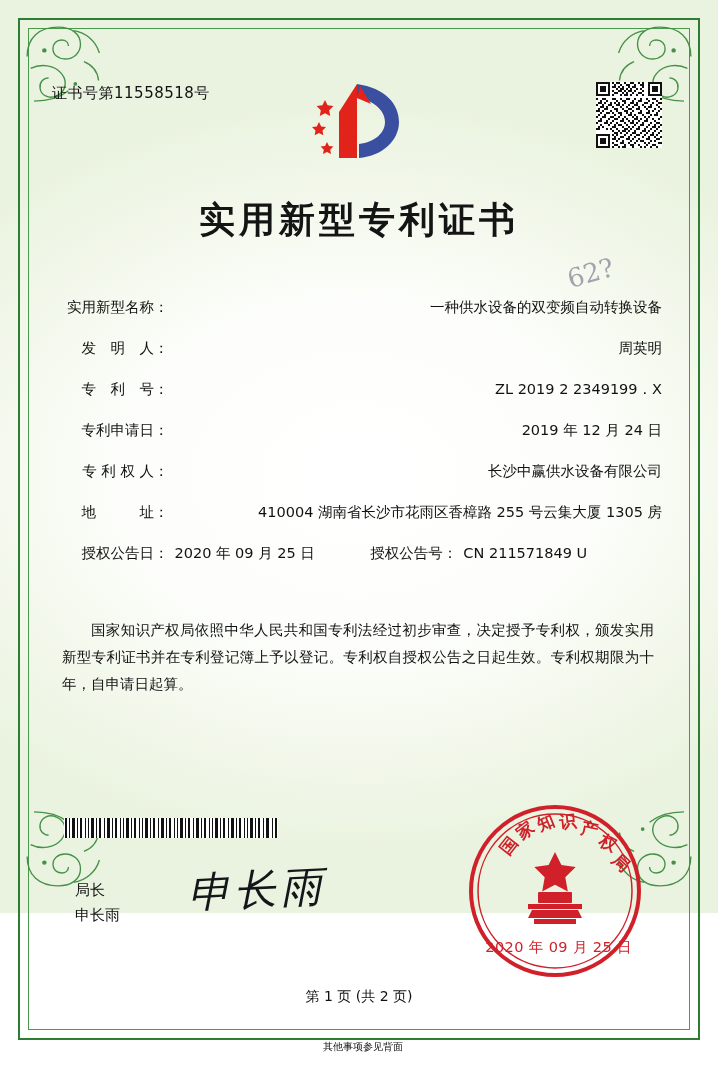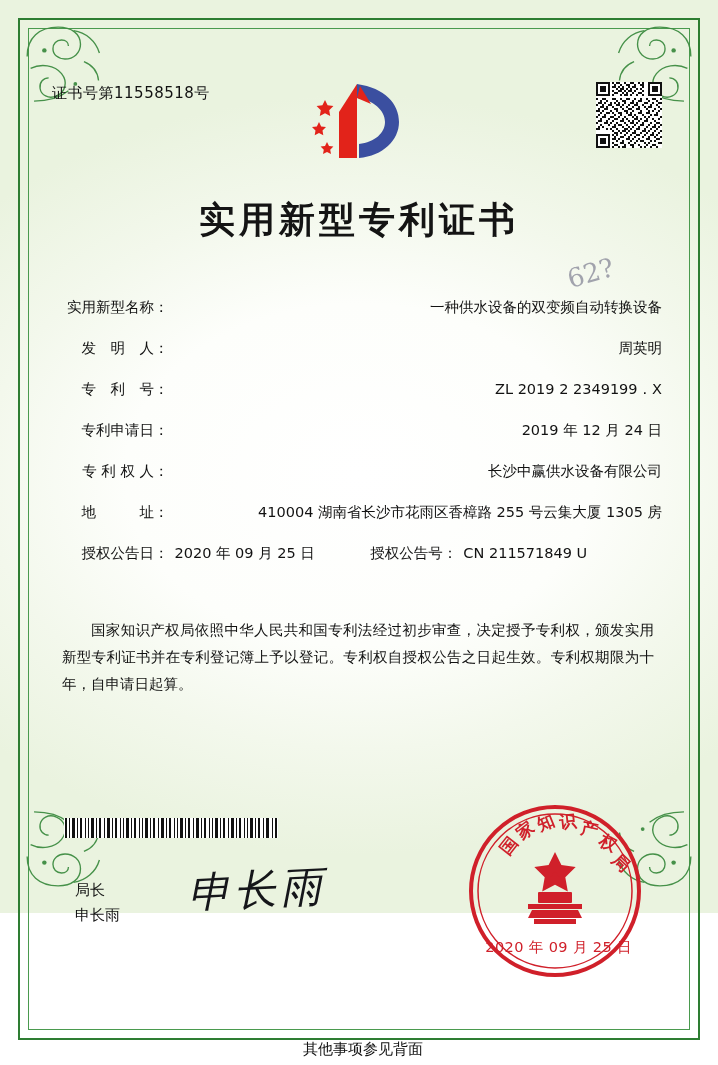--- a/index.html
+++ b/index.html
@@ -199,21 +199,21 @@
     text-align: center;
     font-size: 14px;
     color: #111;
     font-family: "DejaVu Sans", sans-serif;
   }
   .backside-note {
     position: absolute;
     left: 8px; right: 0;
     top: 1040px;
     text-align: center;
-    font-size: 15px;
+    font-size: 10px;
     color: #111;
     font-family: "DejaVu Sans", sans-serif;
   }
 </style>
 </head>
 <body>
 
 <div class="page">
 
   <div class="outer-border"></div>
@@ -713,15 +713,16 @@
         <text transform="translate(76,31) rotate(-22)">知</text>
         <text transform="translate(96,28) rotate(-6)">识</text>
         <text transform="translate(116,33) rotate(12)">产</text>
         <text transform="translate(134,44) rotate(28)">权</text>
         <text transform="translate(147,61) rotate(44)">局</text>
       </g>
     </svg>
   </div>
   <div class="seal-date">2020 年 09 月 25 日</div>
 
+  <div class="page-no">第 1 页 (共 2 页)</div>
   <div class="backside-note">其他事项参见背面</div>
 
 </div>
 
 </body></html>

